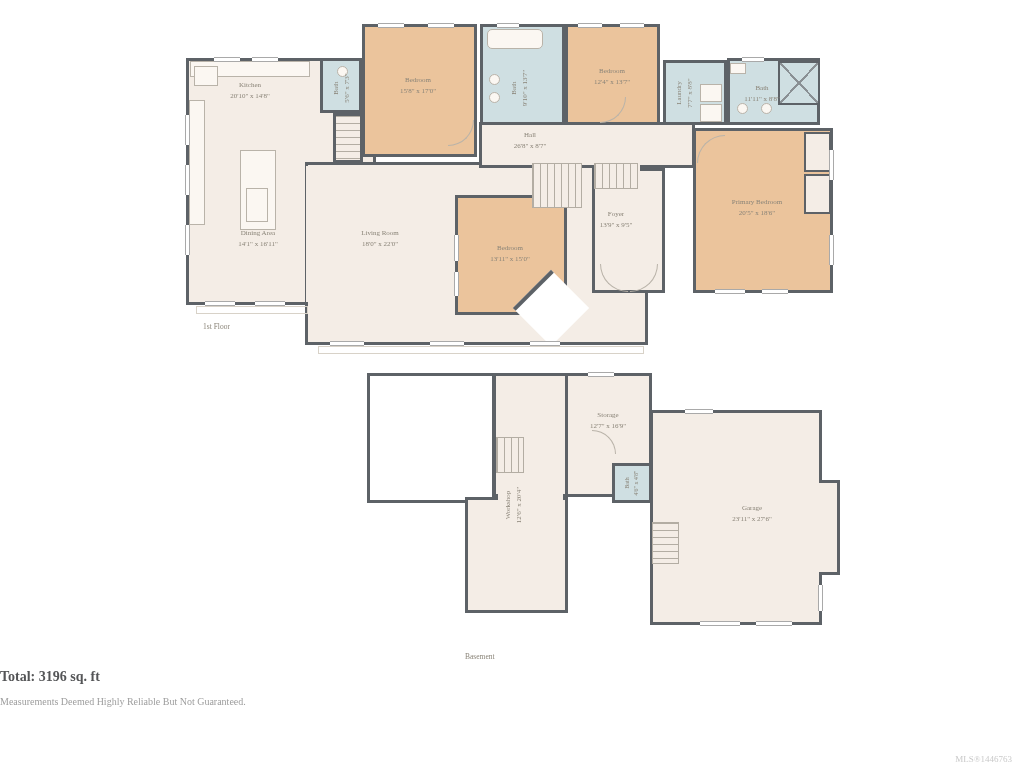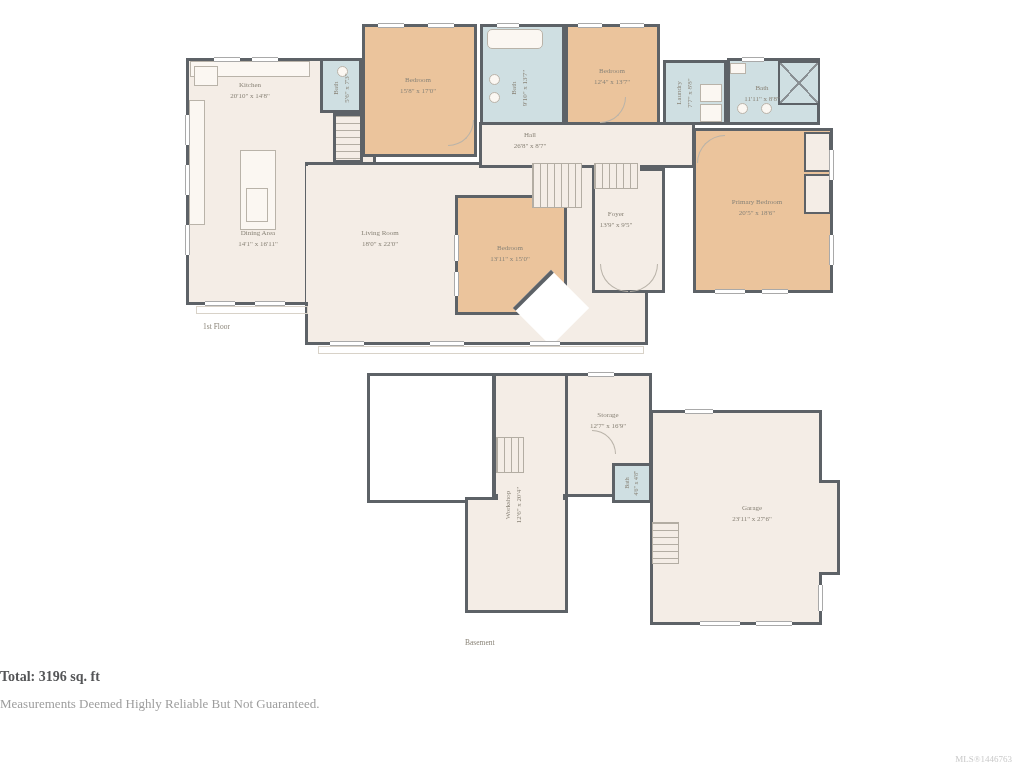--- a/index.html
+++ b/index.html
@@ -27,21 +27,21 @@
   .tub{border-radius:5px;}
   .arc{position:absolute;box-sizing:border-box;background:transparent;}
   .outline{position:absolute;border:1px solid #d8d2c8;box-sizing:border-box;}
   .xbox{position:absolute;border:2px solid #5d6267;box-sizing:border-box;background:
     linear-gradient(to top right,transparent calc(50% - 1px),#8a9094 calc(50% - 1px),#8a9094 calc(50% + 1px),transparent calc(50% + 1px)),
     linear-gradient(to bottom right,transparent calc(50% - 1px),#8a9094 calc(50% - 1px),#8a9094 calc(50% + 1px),transparent calc(50% + 1px)),#cfdfe2;}
   .closet{position:absolute;background:#f4ede6;border:2px solid #5d6267;box-sizing:border-box;}
   .summary{position:absolute;left:0;right:0;top:669px;text-align:left;color:#68696b;}
   .summary .total{font-size:14px;font-weight:bold;color:#545557;margin-bottom:3px;}
   .summary .line{font-size:13px;line-height:1.35;}
-  .summary .disclaimer{margin-top:11px;font-size:13px;color:#9d9d9d;}
+  .summary .disclaimer{margin-top:11px;font-size:10px;color:#9d9d9d;}
   .mls{position:absolute;right:12px;bottom:4px;font-size:9px;color:#c9c9c9;}
 </style>
 </head>
 <body>
 
 <div class="canvas">
 
   <section>
 
     <div class="room cream" style="left:186px;top:58px;width:190px;height:247px"></div>
@@ -203,21 +203,21 @@
       <span>12'7" x 16'9"</span>
     </div>
     <div class="vlabel" style="left:632px;top:483px;font-size:6px">
       <span>Bath</span>
       <span>4'6" x 4'8"</span>
     </div>
     <div class="hlabel" style="left:752px;top:513px">
       <span>Garage</span>
       <span>23'11" x 27'6"</span>
     </div>
-    <div class="floorlabel" style="left:465px;top:638px">Basement</div>
+    <div class="floorlabel" style="left:465px;top:652px">Basement</div>
   </section>
 
   <div class="summary">
     <div class="total">Total: 3196 sq. ft</div>
     <div class="disclaimer">Measurements Deemed Highly Reliable But Not Guaranteed.</div>
   </div>
   <div class="mls">MLS®1446763</div>
 
 </div>
 

